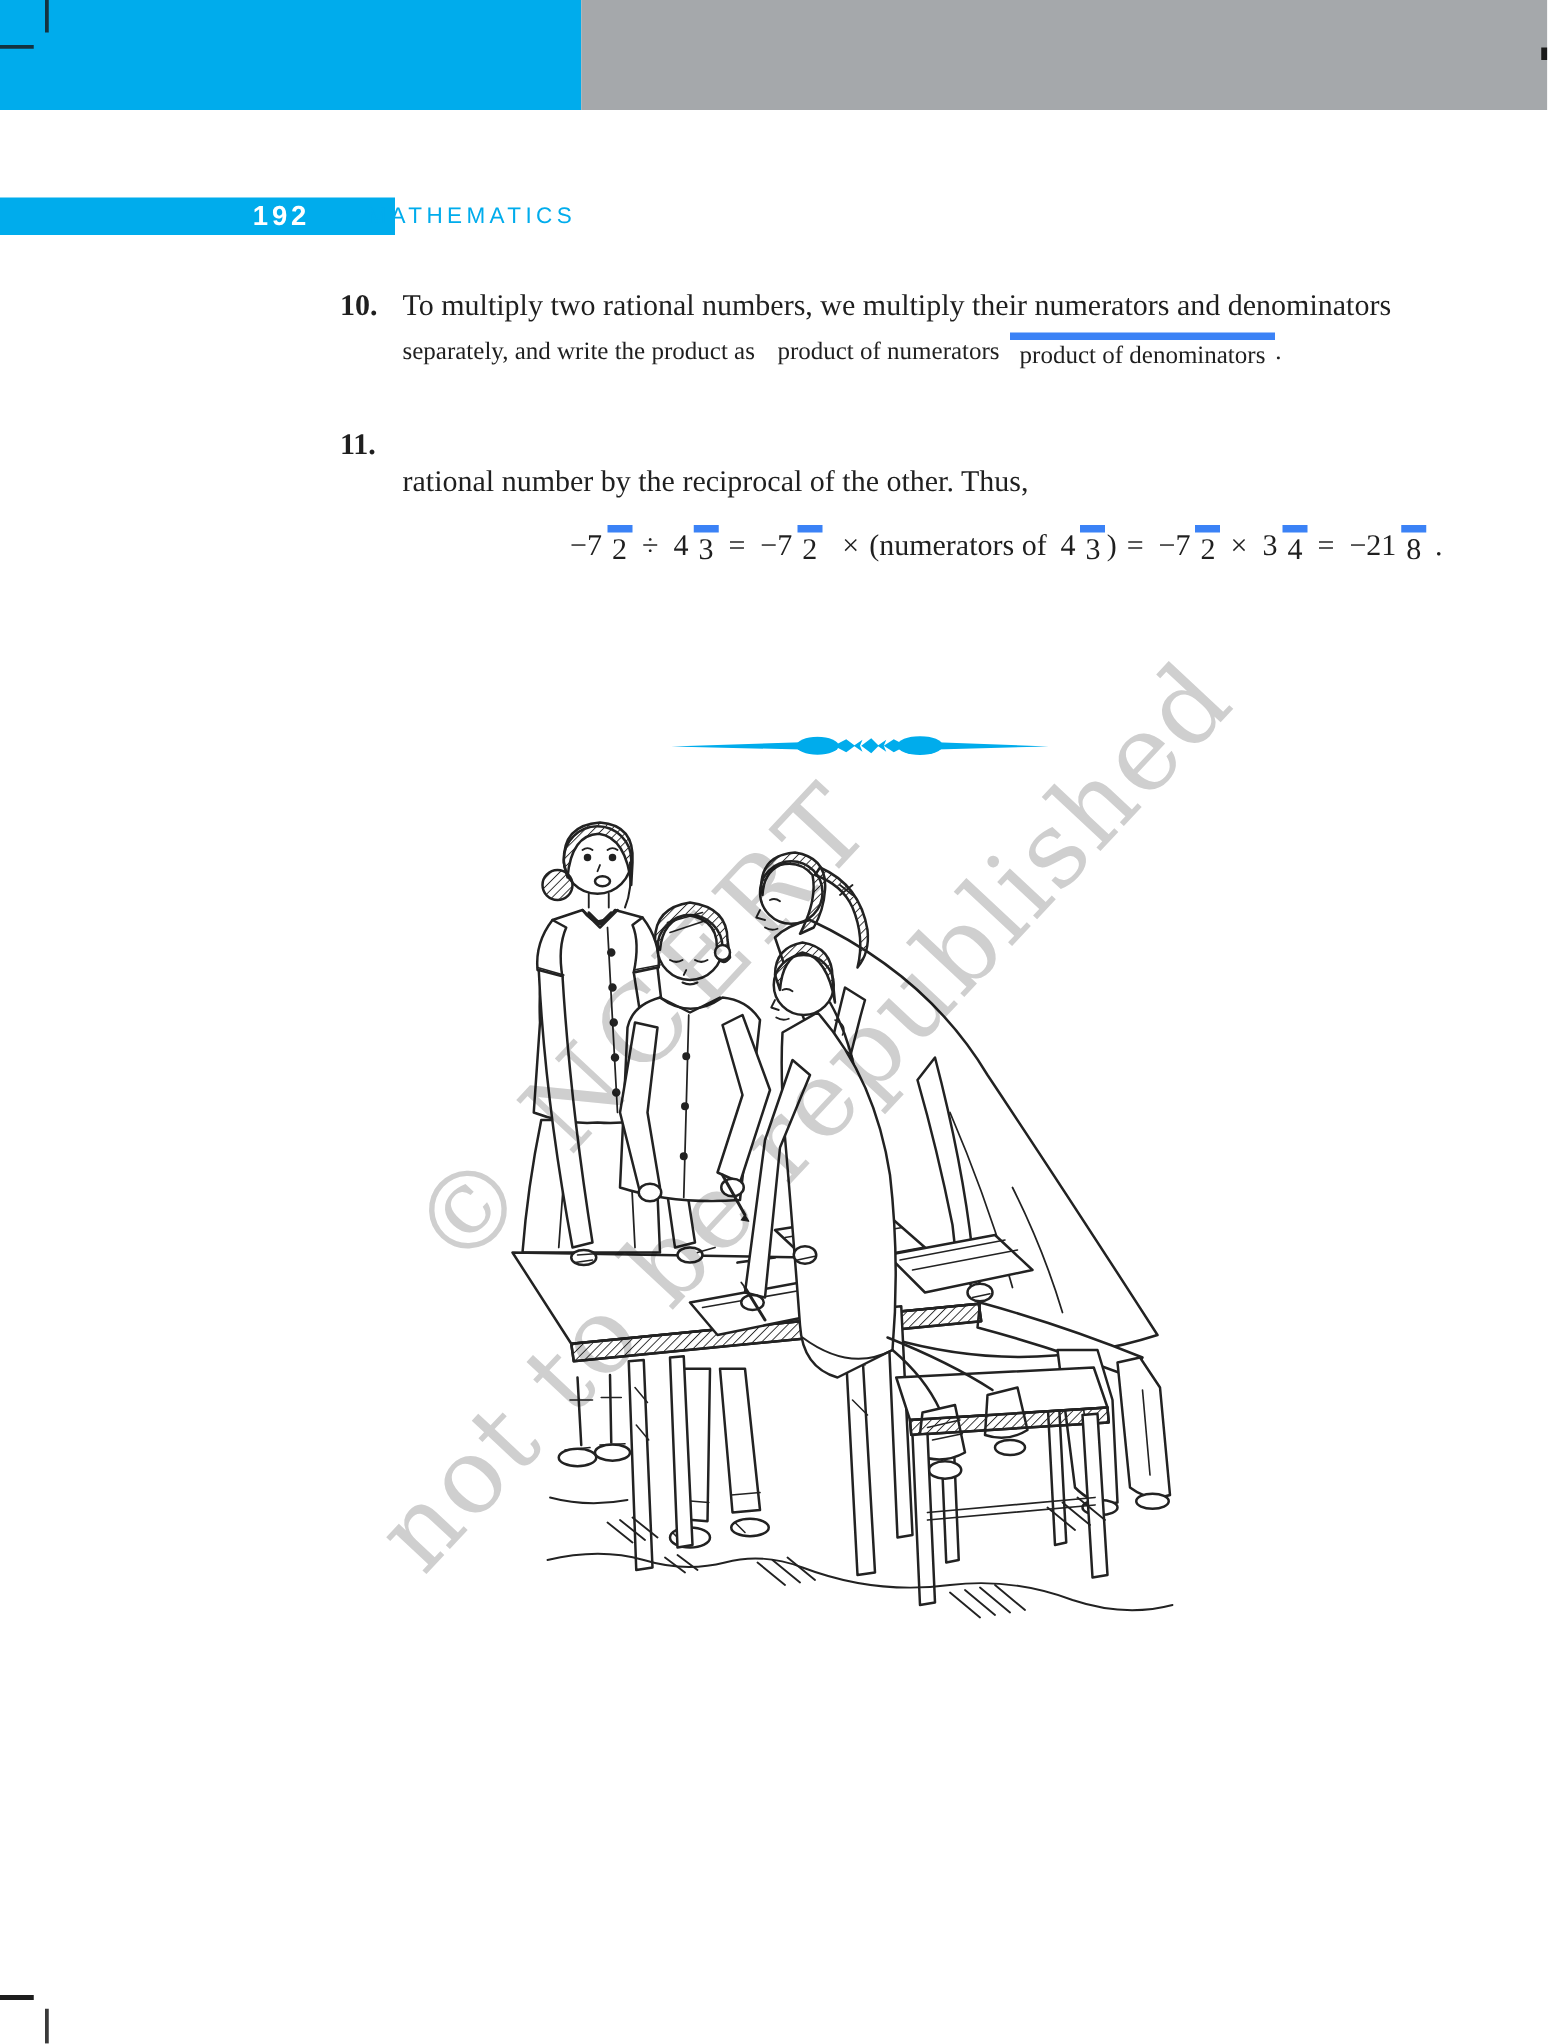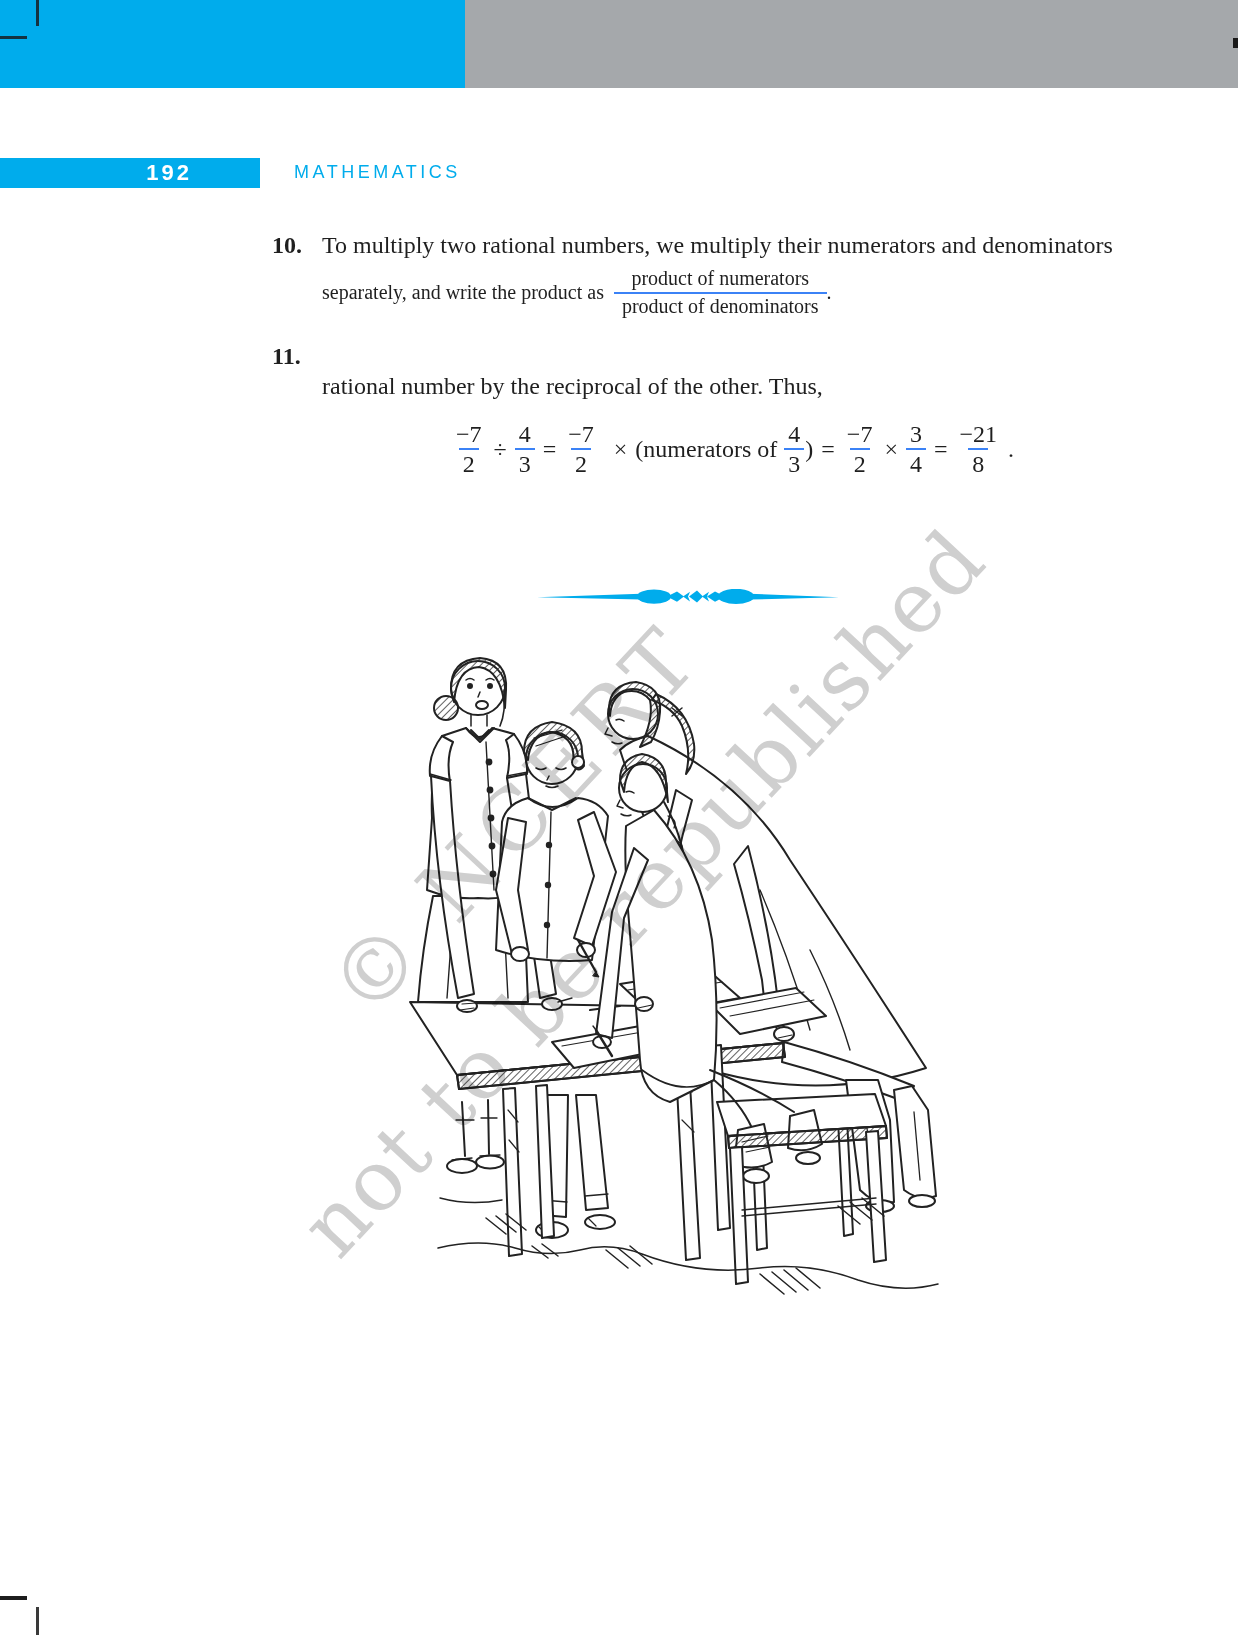--- a/index.html
+++ b/index.html
@@ -8,34 +8,34 @@
   
   .banner-cyan{position:absolute;left:0;top:0;width:465px;height:88px;background:#00ACEC;}
   .banner-gray{position:absolute;left:465px;top:0;width:773px;height:88px;background:#A5A8AB;}
   .cropmark{position:absolute;}
   .cm-top-v{left:36px;top:0;width:3px;height:26px;background:#143240;}
   .cm-top-h{left:0;top:36px;width:27px;height:3px;background:#143240;}
   .cm-right-tick{left:1233px;top:38px;width:5px;height:10px;background:#1a1a1a;}
   .cm-bot-h{left:0;top:1596px;width:27px;height:4px;background:#1d1d1d;}
   .cm-bot-v{left:36px;top:1607px;width:3px;height:28px;background:#3a3a3a;}
   
-  .folio-bar{position:absolute;left:0;top:158px;width:260px;height:30px;background:#00ACEC;
+  .folio-bar{position:absolute;left:0;top:158px;width:316px;height:30px;background:#00ACEC;
              color:#ffffff;font-family:"Liberation Sans",sans-serif;font-weight:bold;
              font-size:22px;letter-spacing:3px;line-height:30px;text-align:right;
              padding-right:68px;box-sizing:border-box;}
   .subject-head{position:absolute;left:294px;top:162px;color:#00ACEC;
                 font-family:"Liberation Sans",sans-serif;font-size:18px;font-weight:400;
                 letter-spacing:3.5px;}
   
   .bodytext{position:absolute;font-size:24px;line-height:29px;white-space:nowrap;z-index:2;}
   .itemnum{position:absolute;font-size:24px;font-weight:bold;z-index:2;}
   .inline-row{position:absolute;display:flex;align-items:center;z-index:2;font-size:20px;white-space:nowrap;}
-  .frac{display:inline-flex;flex-direction:column;align-items:center;text-align:center;
+  .frac{display:inline-flex;flex-direction:row;align-items:center;text-align:center;
         line-height:1.18;vertical-align:middle;}
-  .frac .den{border-top:2px solid #3b82f6;}
+  .frac .den{border-top:6px solid #3b82f6;}
   .frac-big .num,.frac-big .den{padding:1px 8px;}
   .eq-row{position:absolute;display:flex;align-items:center;gap:7px;font-size:24px;z-index:2;}
   .eq-row .frac .num,.eq-row .frac .den{padding:0 4px;}
   .op{padding:0 1px;}
   
   .divider{position:absolute;left:537px;top:589px;z-index:2;}
   
   .illustration{position:absolute;left:290px;top:650px;z-index:1;}
   
   .wm{position:absolute;z-index:5;font-family:"DejaVu Serif",serif;color:#cfcfcf;

